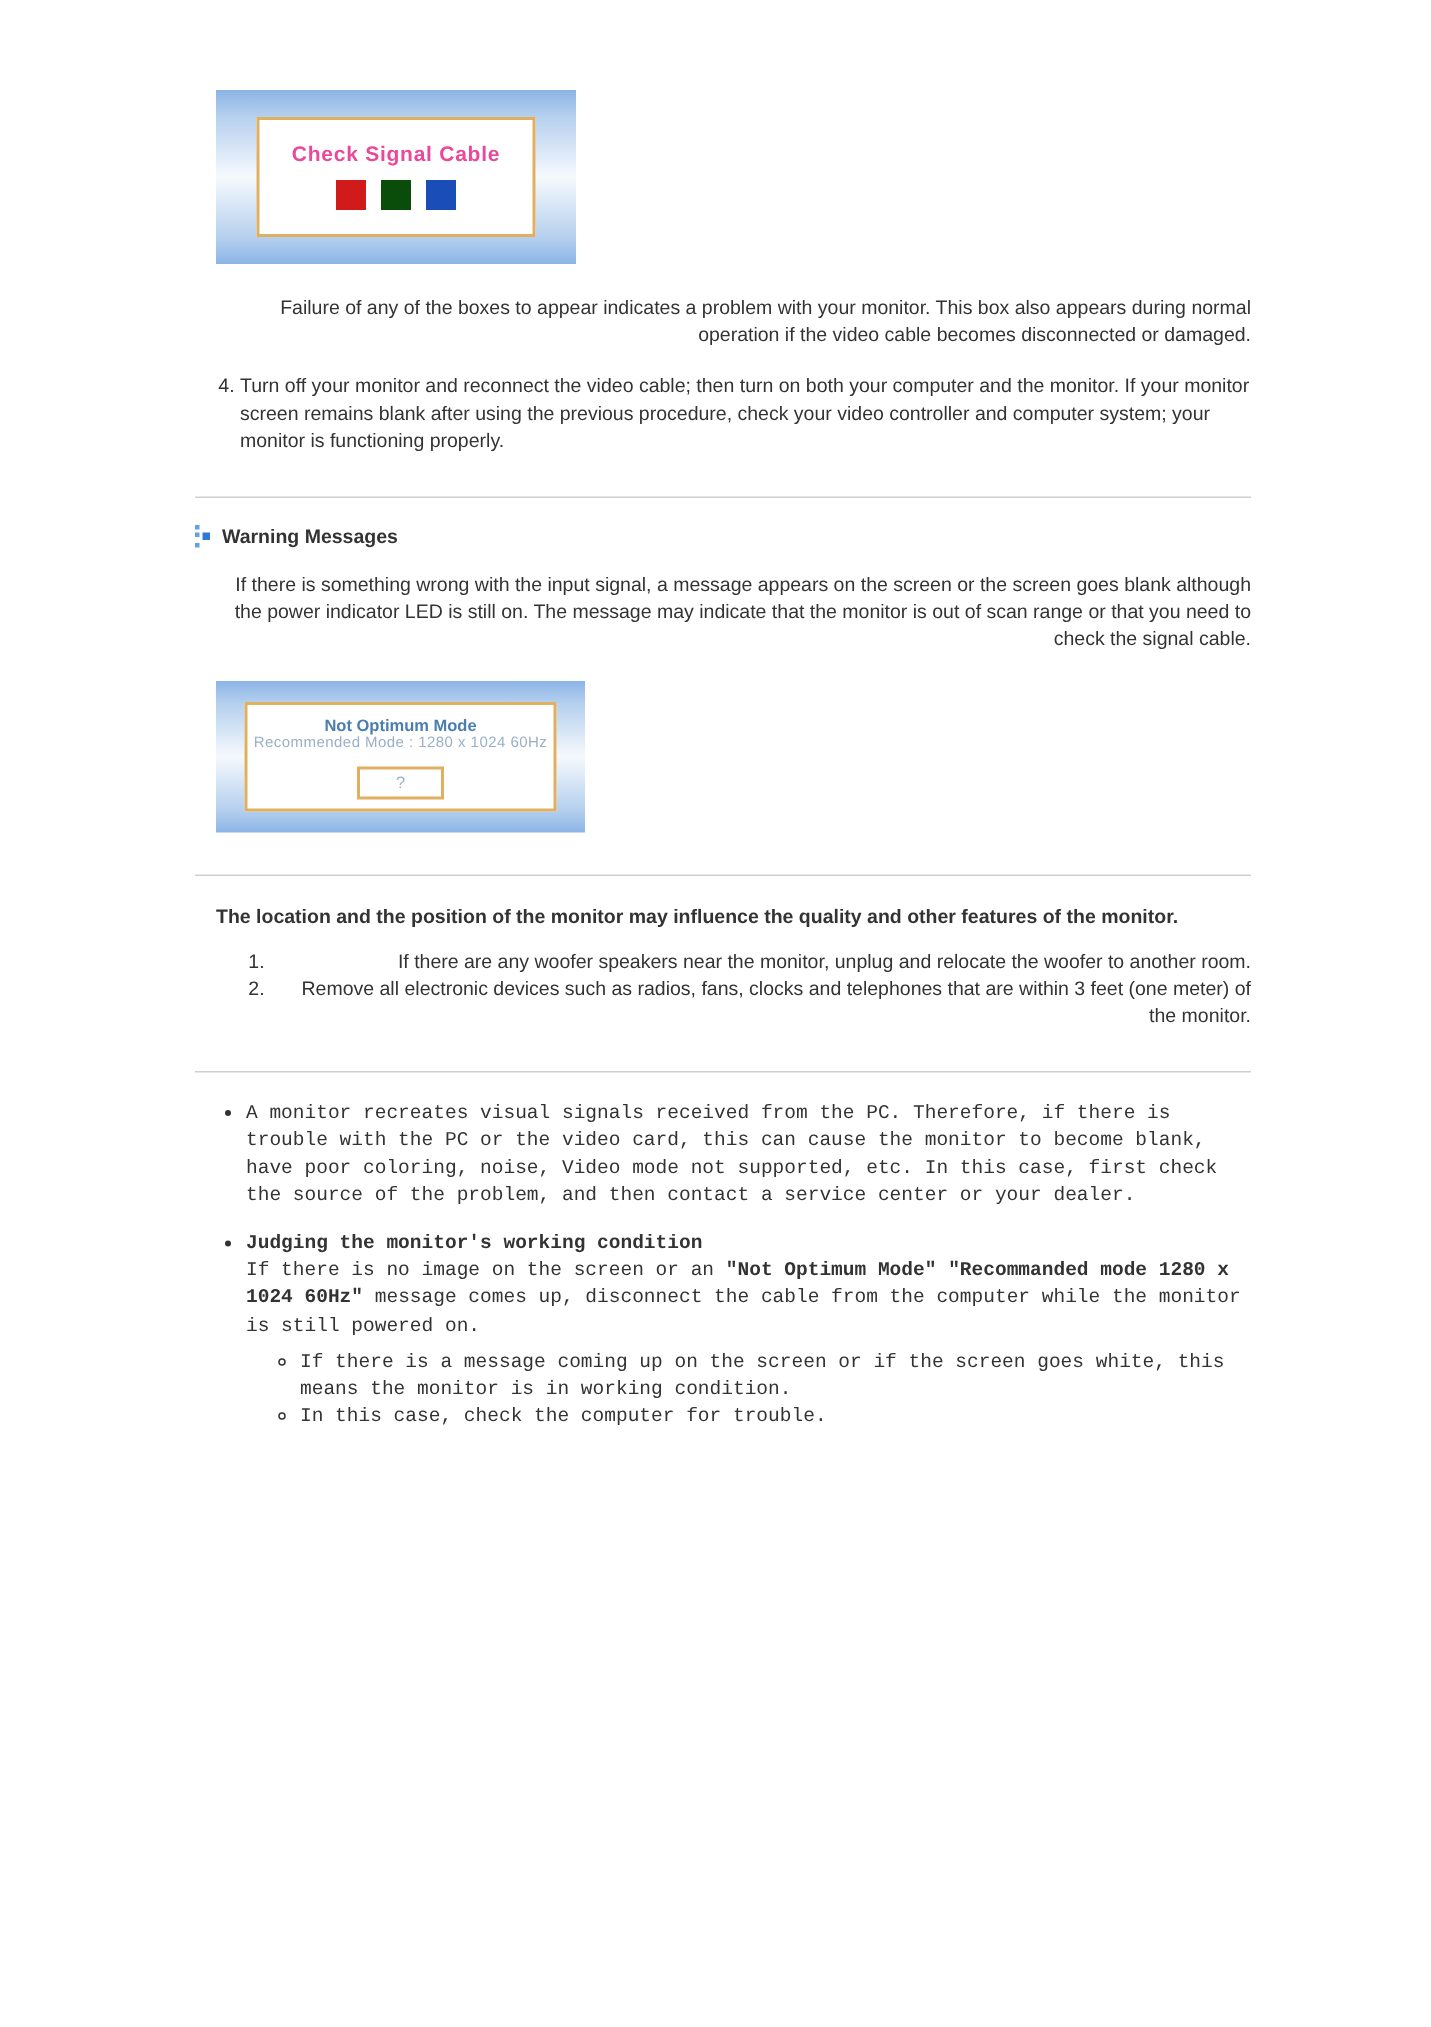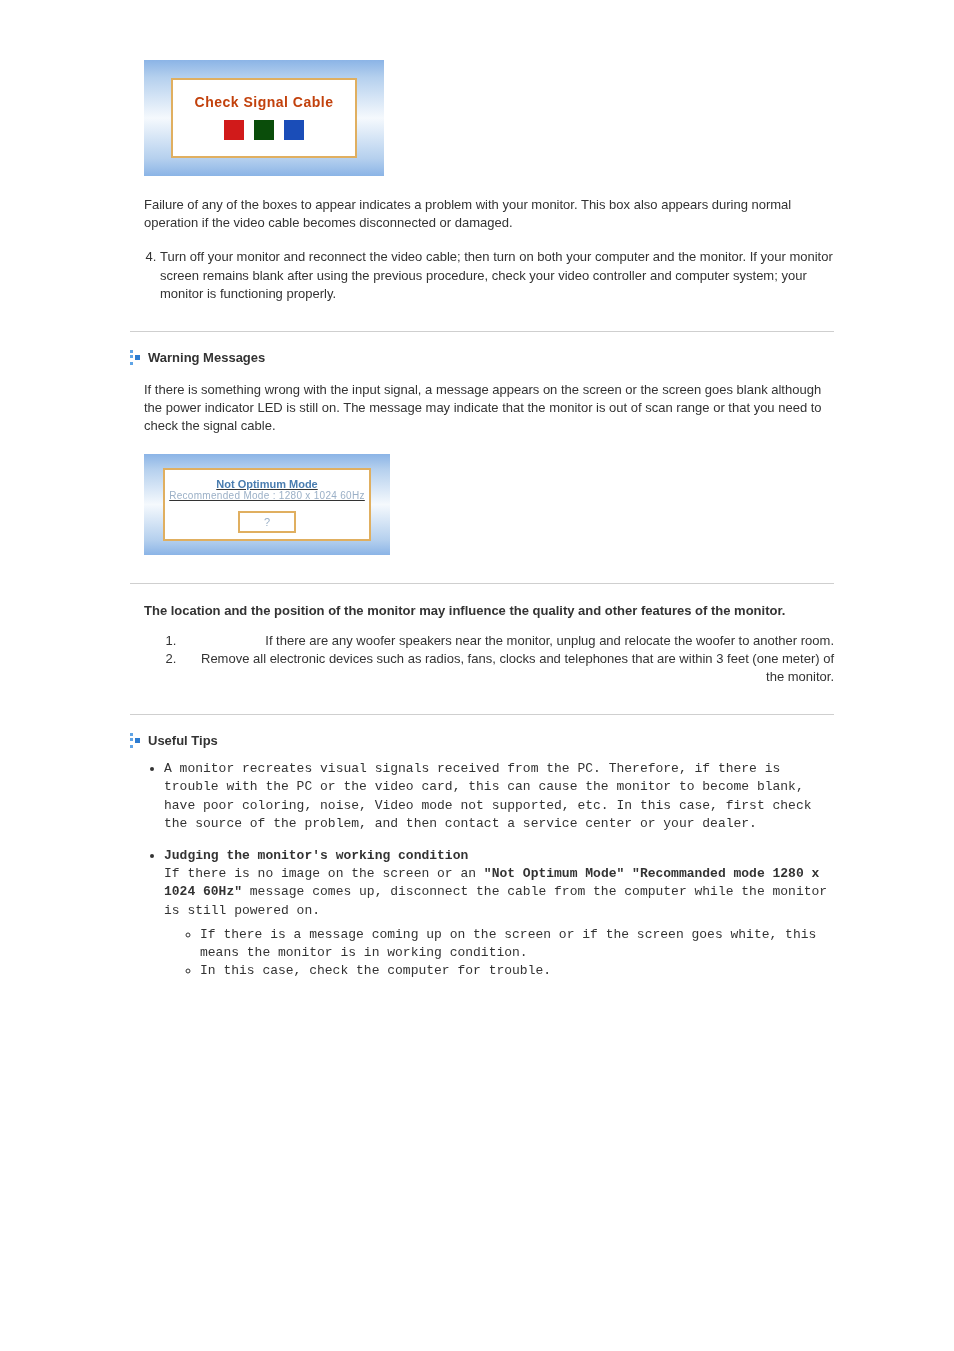--- a/index.html
+++ b/index.html
@@ -25,41 +25,42 @@
     text-align: center;
   }
   .screenshot-inner {
     background: #fff;
     border: 2px solid #e0af60;
     padding: 14px 6px 16px 6px;
     display: inline-block;
     width: 170px;
   }
   .signal-text {
-    color: #c2410c;
+    color: #ec4899;
     font-size: 14px;
     font-weight: bold;
     letter-spacing: 0.5px;
     margin-bottom: 10px;
   }
   .color-squares {
     display: flex;
     justify-content: center;
     gap: 10px;
   }
   .sq {
     width: 20px;
     height: 20px;
   }
   .sq-red { background: #d11a1a; }
   .sq-green { background: #0a4d0a; }
   .sq-blue { background: #1a4db8; }
   .body-text {
     margin: 16px 0 16px 14px;
     line-height: 1.4;
+    text-align: right;
   }
   ol.num-list {
     margin: 0 0 20px 0;
     padding-left: 30px;
     line-height: 1.4;
   }
   ol.num-list li {
     margin-bottom: 8px;
   }
   .section-divider {
@@ -126,21 +127,20 @@
     margin: 18px 0 0 14px;
     width: 230px;
     text-align: center;
   }
   .screenshot-inner2 {
     background: #fff;
     border: 2px solid #e0af60;
     padding: 8px 2px 6px 2px;
     display: inline-block;
     width: 200px;
-    text-decoration: underline;
   }
   .opt-text1 {
     color: #4a7db0;
     font-size: 11px;
     font-weight: bold;
   }
   .opt-text2 {
     color: #9bb0c7;
     font-size: 10px;
     margin-bottom: 10px;
@@ -210,35 +210,20 @@
 
     <div class="bold-intro">The location and the position of the monitor may influence the quality and other features of the monitor.</div>
 
     <ol class="env-list">
       <li>If there are any woofer speakers near the monitor, unplug and relocate the woofer to another room.</li>
       <li>Remove all electronic devices such as radios, fans, clocks and telephones that are within 3 feet (one meter) of the monitor.</li>
     </ol>
 
     <hr class="section-divider">
 
-    <div class="section-head">
-      <span class="bullet-icon">
-        <span class="dot-row">
-            <span class="d"></span>
-          </span>
-        <span class="dot-row">
-            <span class="d"></span>
-            <span class="d big"></span>
-          </span>
-        <span class="dot-row">
-            <span class="d"></span>
-          </span>
-      </span>
-      <span>Useful Tips</span>
-    </div>
 
     <ul class="tips-list">
       <li>A monitor recreates visual signals received from the PC. Therefore, if there is trouble with the PC or the video card, this can cause the monitor to become blank, have poor coloring, noise, Video mode not supported, etc. In this case, first check the source of the problem, and then contact a service center or your dealer.</li>
       <li>
         <strong>Judging the monitor's working condition</strong><br>
         <span>If there is no image on the screen or an </span><strong>"Not Optimum Mode" "Recommanded mode 1280 x 1024 60Hz"</strong><span> message comes up, disconnect the cable from the computer while the monitor is still powered on.</span>
         <ul class="sub-list">
           <li>If there is a message coming up on the screen or if the screen goes white, this means the monitor is in working condition.</li>
           <li>In this case, check the computer for trouble.</li>
         </ul>

